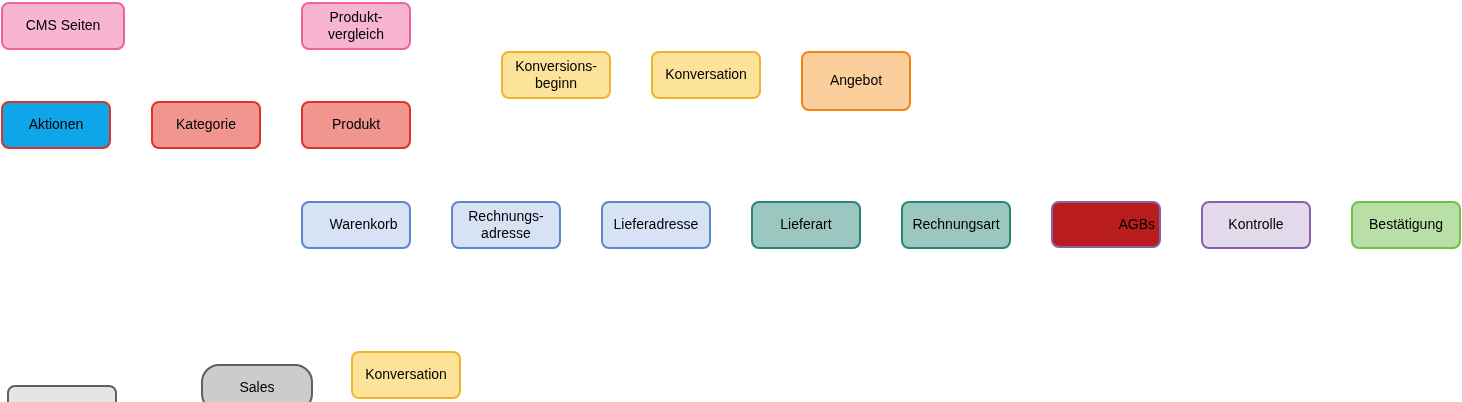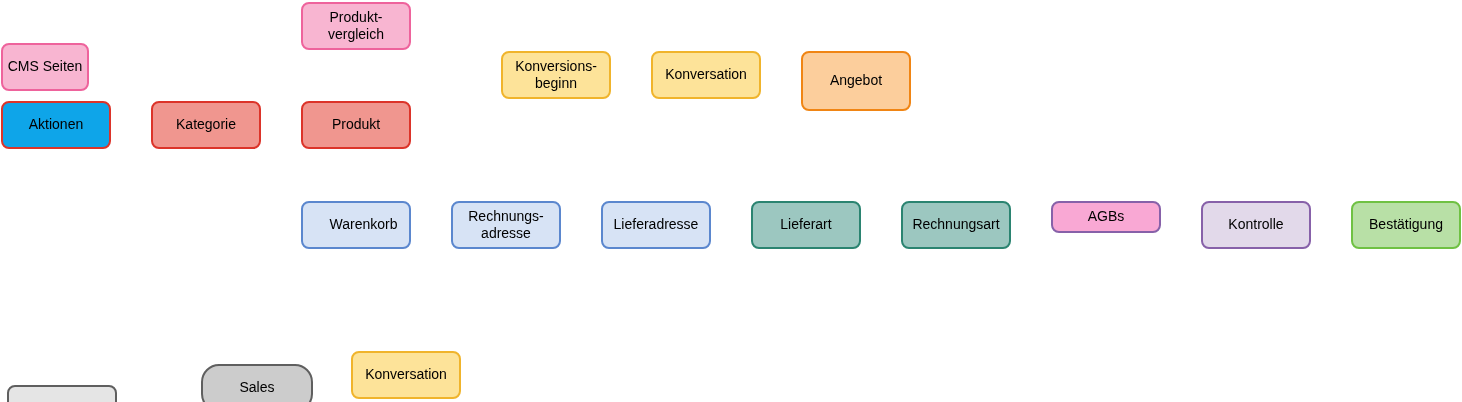--- a/index.html
+++ b/index.html
@@ -31,21 +31,21 @@
     color: #000000;
     white-space: pre-line;
     padding: 0 4px;
   }
 </style>
 </head>
 <body>
 
 <div id="canvas">
 
-  <div class="node" style="left: 1px; top: 2px; width: 88px; height: 48px; background-color: rgb(248, 181, 209); border-color: rgb(238, 99, 156); margin-top: 41px;">
+  <div class="node" style="left: 1px; top: 2px; width: 124px; height: 48px; background-color: rgb(248, 181, 209); border-color: rgb(238, 99, 156);">
       <span class="label">CMS Seiten</span>
     </div>
   <div class="node" style="left: 501px; top: 51px; width: 110px; height: 48px; background-color: rgb(253, 227, 153); border-color: rgb(240, 180, 44);">
       <span class="label">Konversions-
 beginn</span>
     </div>
   <div class="node" style="left: 301px; top: 2px; width: 110px; height: 48px; background-color: rgb(248, 181, 209); border-color: rgb(238, 99, 156);">
       <span class="label">Produkt-
 vergleich</span>
     </div>
@@ -73,21 +73,21 @@
     </div>
   <div class="node" style="left: 601px; top: 201px; width: 110px; height: 48px; background-color: rgb(215, 227, 245); border-color: rgb(91, 135, 206);">
       <span class="label">Lieferadresse</span>
     </div>
   <div class="node" style="left: 751px; top: 201px; width: 110px; height: 48px; background-color: rgb(156, 199, 192); border-color: rgb(43, 132, 113);">
       <span class="label">Lieferart</span>
     </div>
   <div class="node" style="left: 901px; top: 201px; width: 110px; height: 48px; background-color: rgb(156, 199, 192); border-color: rgb(43, 132, 113);">
       <span class="label">Rechnungsart</span>
     </div>
-  <div class="node" style="left: 1051px; top: 201px; width: 110px; height: 32px; background-color: #f9a8d4; border-color: rgb(135, 97, 169);">
+  <div class="node" style="left: 1051px; top: 201px; width: 110px; height: 47px; background-color: #b91c1c; border-color: rgb(135, 97, 169); justify-content: flex-end;">
       <span class="label">AGBs</span>
     </div>
   <div class="node" style="left: 1201px; top: 201px; width: 110px; height: 48px; background-color: rgb(226, 217, 234); border-color: rgb(135, 97, 169);">
       <span class="label">Kontrolle</span>
     </div>
   <div class="node" style="left: 1351px; top: 201px; width: 110px; height: 48px; background-color: rgb(184, 224, 166); border-color: rgb(111, 193, 67);">
       <span class="label">Bestätigung</span>
     </div>
   <div class="node" style="left: 7px; top: 351px; width: 110px; height: 48px; background-color: #e5e5e5; border-color: rgb(95, 95, 95); margin-top: 34px;">
       <span class="label">Admin</span>

